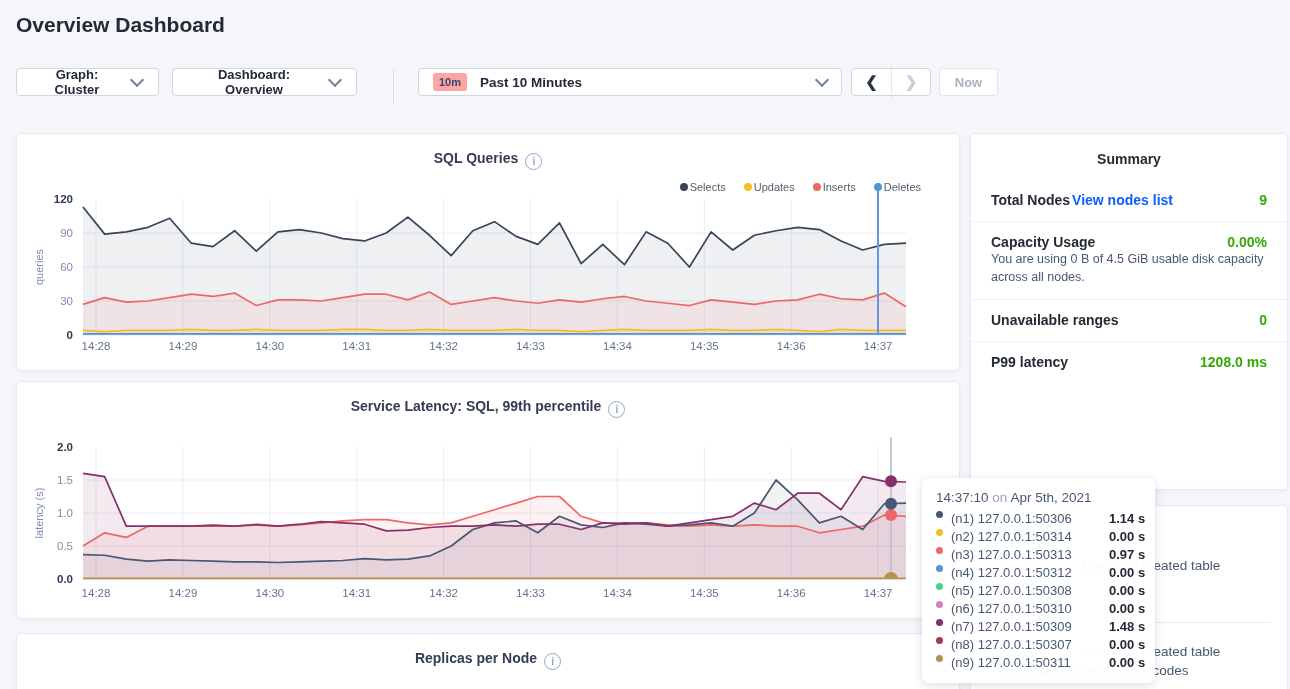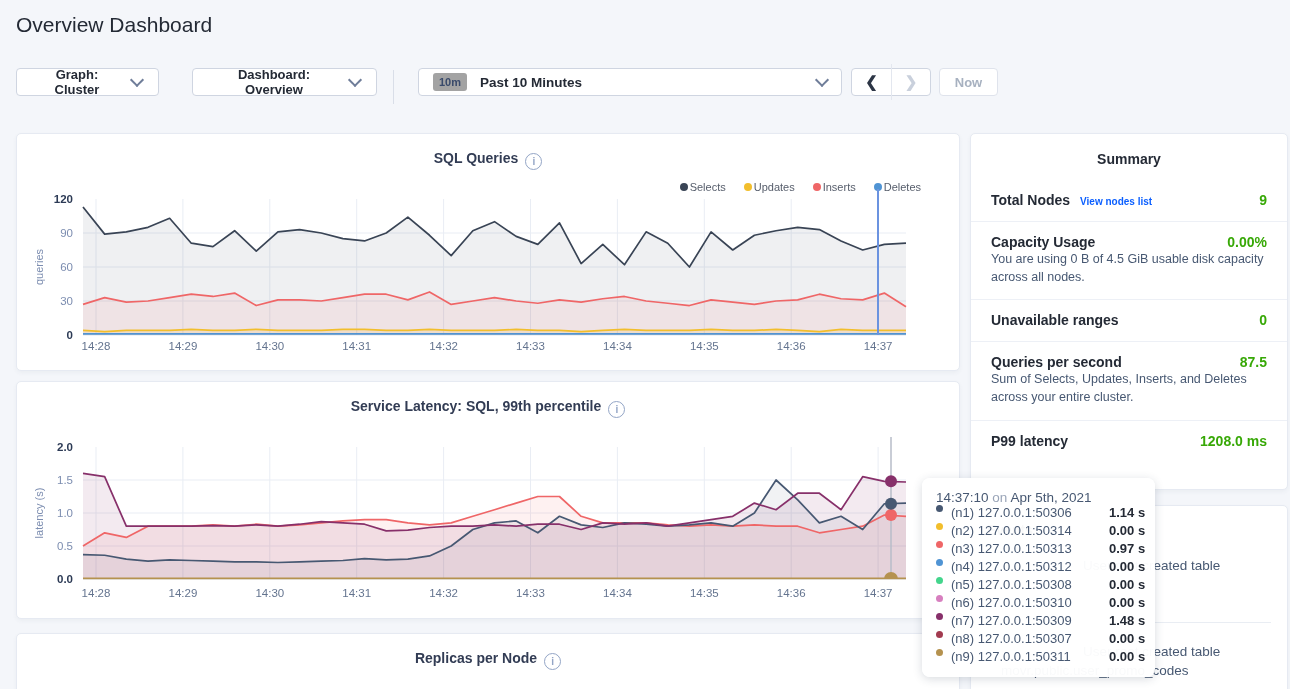--- a/index.html
+++ b/index.html
@@ -7,33 +7,33 @@
     width:1290px;height:689px;position:relative;overflow:hidden;
     background:#f4f6fa;color:#242a35;
     font-family:"Liberation Sans", sans-serif;
     -webkit-font-smoothing:antialiased;
   }
   .card{
     position:absolute;background:#fff;border:1px solid #e6eaf2;border-radius:5px;
     box-shadow:0 2px 4px rgba(60,75,105,0.05);box-sizing:border-box;
   }
   
-  #page-title{position:absolute;left:16px;top:13px;font-size:21px;font-weight:400;color:#242a35}
+  #page-title{position:absolute;left:16px;top:13px;font-size:21px;font-weight:700;color:#242a35}
   .dd-btn,.time-sel,.nav-group,#now-btn{
     position:absolute;top:68px;height:28px;background:#fff;border:1px solid #cfd5e1;border-radius:4px;
     box-sizing:border-box;display:flex;align-items:center;font-family:inherit;
   }
   .dd-btn{padding:0 16px;font-size:13px;font-weight:bold;color:#242a35;cursor:pointer}
   #graph-btn{left:16px;width:143px;justify-content:center}
-  #dashboard-btn{left:192px;width:185px;justify-content:center}
+  #dashboard-btn{left:172px;width:185px;justify-content:center}
   .chev{width:8px;height:8px;border-right:2px solid #6f7d99;border-bottom:2px solid #6f7d99;
     transform:rotate(45deg);margin-left:11px;margin-top:-4px;flex:none}
   .toolbar-divider{position:absolute;left:393px;top:70px;width:1px;height:34px;background:#d9dee8}
   .time-sel{left:418px;width:424px;padding:0 14px;cursor:pointer}
-  .time-badge{background:#a3a3a3;border-radius:3px;padding:3px 6px;font-size:11px;font-weight:bold;color:#394a6b}
+  .time-badge{background:#fca5a5;border-radius:3px;padding:3px 6px;font-size:11px;font-weight:bold;color:#394a6b}
   .time-label{margin-left:13px;font-size:13.5px;font-weight:bold;color:#242a35}
   .time-sel .chev{margin-left:auto}
   .nav-group{left:851px;width:80px;padding:0}
   .nav-btn{width:40px;height:36px;background:transparent;border:none;font-size:15px;font-weight:bold;
     color:#2c3545;cursor:pointer;font-family:inherit}
   .nav-btn + .nav-btn{border-left:1px solid #e3e7ef;color:#c9d0dc;cursor:default}
   #now-btn{left:939px;width:59px;justify-content:center;font-size:13px;font-weight:bold;color:#a7b1c0;
     border-color:#dfe3ec;cursor:default}
   
   #sql-card{left:16px;top:133px;width:944px;height:238px}
@@ -50,36 +50,36 @@
   .legend-item{display:flex;align-items:center;gap:2px;cursor:pointer}
   .legend-dot{width:8px;height:8px;border-radius:50%;flex:none}
   .chart-svg{position:absolute;left:0;top:0}
   
   #summary-card{left:970px;top:133px;width:318px;height:357px;overflow:hidden}
   .sum-title{padding:17px 12px 13px;text-align:center;font-size:14px;font-weight:bold;color:#242a35}
   .sum-row{padding:12px 20px 13px;border-bottom:1px solid #edf0f6}
   .sum-row:last-child{border-bottom:none}
   .sum-head{display:flex;align-items:baseline}
   .sum-label{font-size:14px;font-weight:bold;color:#242a35}
-  .sum-link{font-size:10px;font-weight:bold;color:#0b5fff;margin-left:10px;cursor:pointer;text-decoration:none}
+  .sum-link{font-size:14px;font-weight:bold;color:#0b5fff;margin-left:2px;cursor:pointer;text-decoration:none}
   .sum-value{margin-left:auto;font-size:14px;font-weight:bold;color:#37a806;white-space:nowrap}
   .sum-desc{font-size:12.5px;line-height:1.45;color:#475872}
   
   #events-card{left:970px;top:505px;width:318px;height:200px;overflow:hidden}
   .ev-title{position:absolute;top:16px;left:16px;font-size:14px;font-weight:bold;color:#242a35}
   .ev-line{position:absolute;font-size:13.5px;color:#475872;white-space:nowrap}
   #ev1-l1{top:52px;left:112px}
   #ev2-l1{top:138px;left:112px}
   #ev2-l2{top:157px;left:30px}
   .ev-divider{position:absolute;top:116px;left:16px;right:16px;height:1px;background:#e9edf3}
   
   #tooltip{position:absolute;left:922px;top:478px;width:233px;z-index:30;
     background:rgba(255,255,255,0.97);border-radius:8px;box-shadow:0 2px 10px rgba(40,55,80,0.18);
     padding:12px 14px 10px;box-sizing:border-box}
-  .tt-head{font-size:13.5px;color:#475872;}
+  .tt-head{font-size:13.5px;color:#475872;margin-bottom:6px}
   .tt-on{color:#9aa5b8}
   .tt-row{display:flex;align-items:flex-start;height:18px;font-size:13px}
   .tt-dot{width:7px;height:7px;border-radius:50%;margin-right:8px;flex:none}
   .tt-label{color:#475872;width:152px;flex:none}
   .tt-val{font-weight:bold;color:#242a35;margin-left:6px;white-space:nowrap}
 </style>
 </head>
 <body>
 
 <div id="page-title">Overview Dashboard</div>
@@ -242,27 +242,20 @@
     <div class="sum-desc">You are using 0 B of 4.5 GiB usable disk capacity across all nodes.</div>
   </div>
   <div class="sum-row">
     <div class="sum-head">
       <span class="sum-label">Unavailable ranges</span>
       <span class="sum-value">0</span>
     </div>
   </div>
   <div class="sum-row">
     <div class="sum-head">
-      <span class="sum-label">Queries per second</span>
-      <span class="sum-value">87.5</span>
-    </div>
-    <div class="sum-desc">Sum of Selects, Updates, Inserts, and Deletes across your entire cluster.</div>
-  </div>
-  <div class="sum-row">
-    <div class="sum-head">
       <span class="sum-label">P99 latency</span>
       <span class="sum-value">1208.0 ms</span>
     </div>
   </div>
 </div>
 
 <div class="card" id="events-card">
   <div class="ev-title">Events</div>
   <div class="ev-line" id="ev1-l1">User root created table</div>
   <div class="ev-divider"></div>

